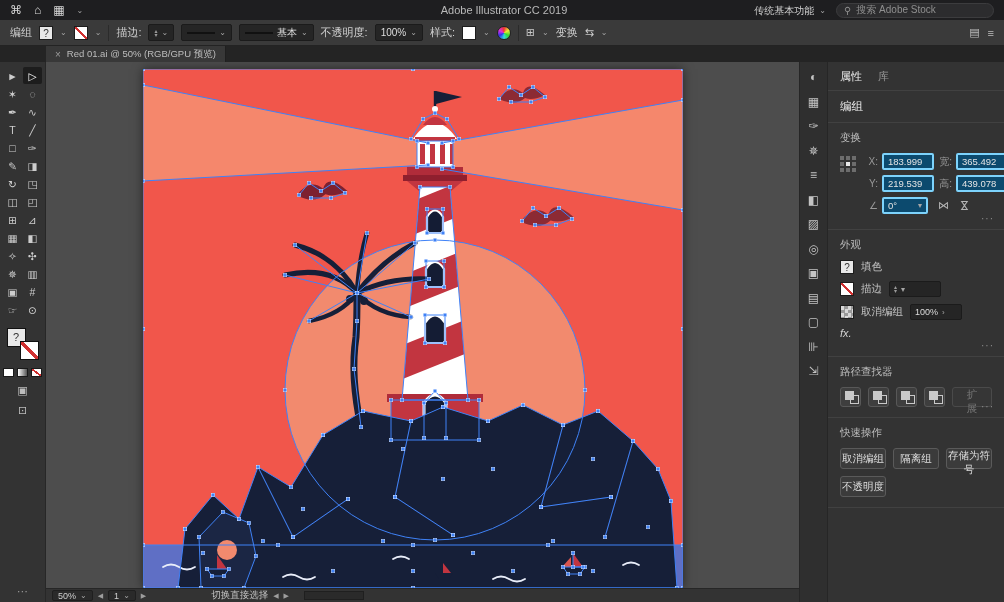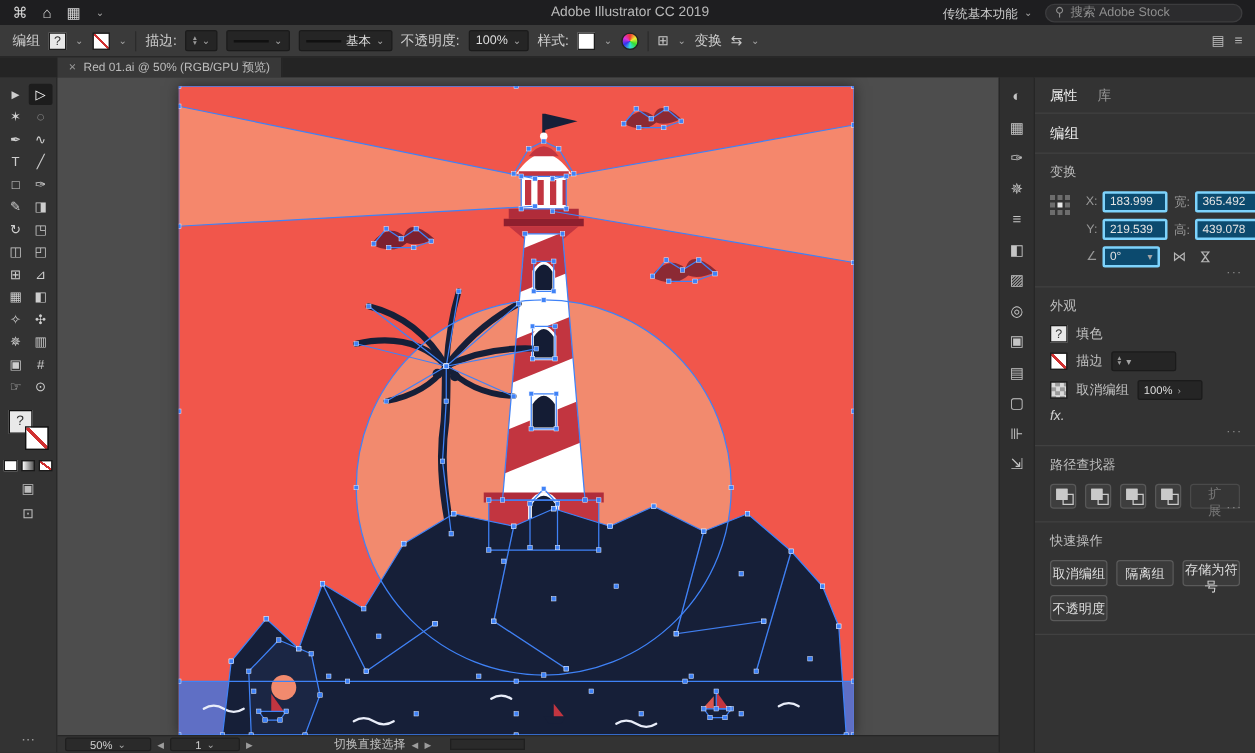--- a/index.html
+++ b/index.html
@@ -66,21 +66,21 @@
     box-shadow:0 0 10px rgba(0,0,0,.5); }
   .artboard svg { display:block; }
   .selpath { fill:none; stroke:#3f82f7; stroke-width:1; stroke-linejoin:round; }
   .anchor { fill:#3f82f7; stroke:#e8f0ff; stroke-width:.4; }
 
   
   .statusbar { position:absolute; left:46px; top:588px; width:753px; height:14px; background:#333;
     border-top:1px solid #262626; display:flex; align-items:center; gap:5px; padding:0 6px;
     font-size:9.5px; color:#b8b8b8; }
   .sbox { display:inline-flex; align-items:center; gap:4px; background:#2a2a2a; border:1px solid #1f1f1f;
-    border-radius:2px; height:11px; padding:0 19px; font-size:9px; color:#cfcfcf; }
+    border-radius:2px; height:11px; padding:0 5px; font-size:9px; color:#cfcfcf; }
   .s-arrow { color:#9d9d9d; font-size:7px; }
   .hint { margin-left:60px; color:#c2c2c2; }
   .statusbar .tailbox { width:60px; height:9px; border:1px solid #1f1f1f; background:#2a2a2a; margin-left:10px; }
 
   
   .dockstrip { position:absolute; left:799px; top:62px; bottom:0; width:28px; background:#2f2f2f;
     border-left:1px solid #262626; display:flex; flex-direction:column; align-items:center;
     padding-top:8px; gap:10.5px; }
   .dock-icon { font-size:12px; color:#c4c4c4; }
 

